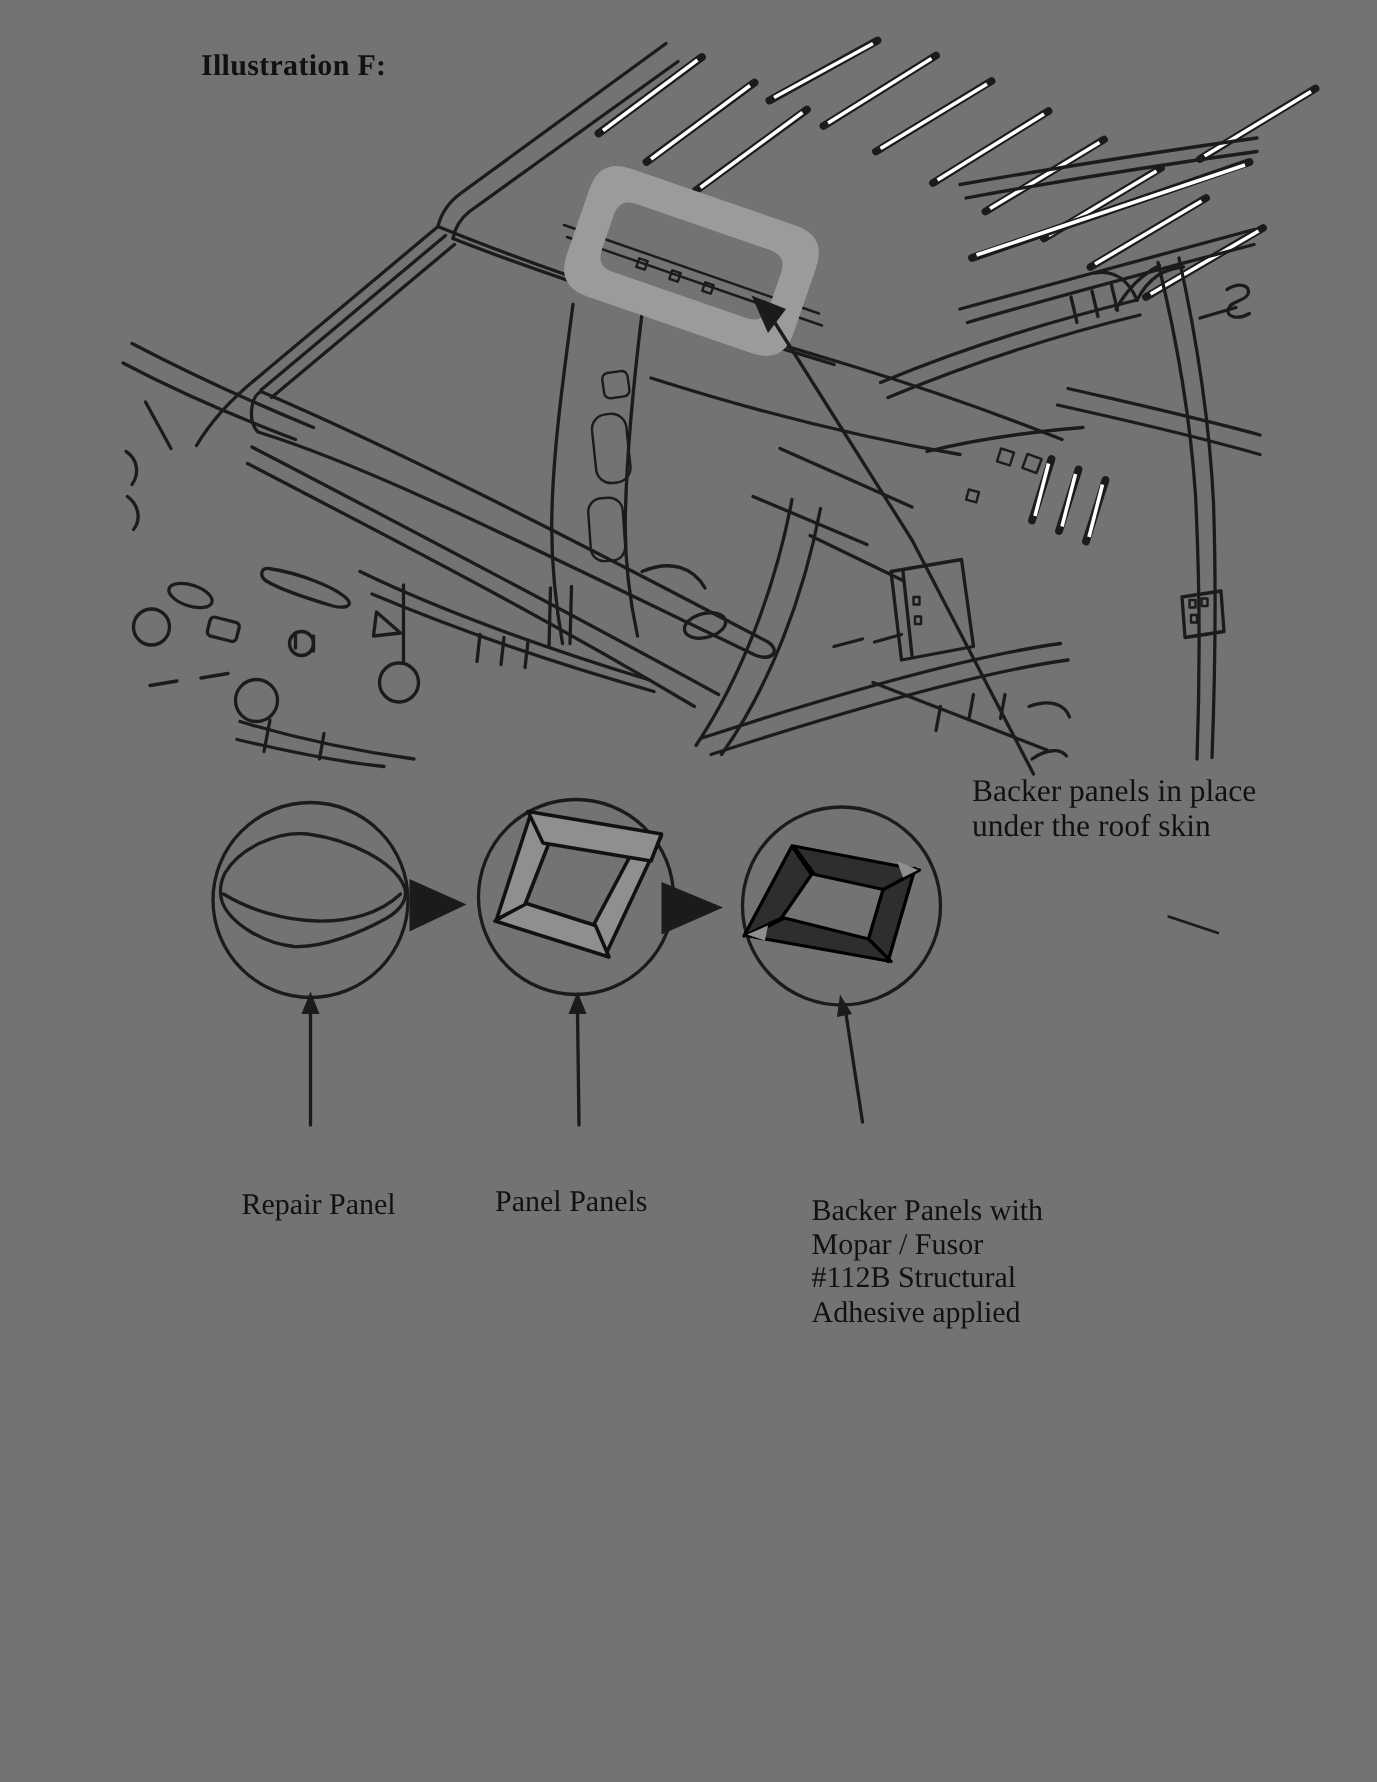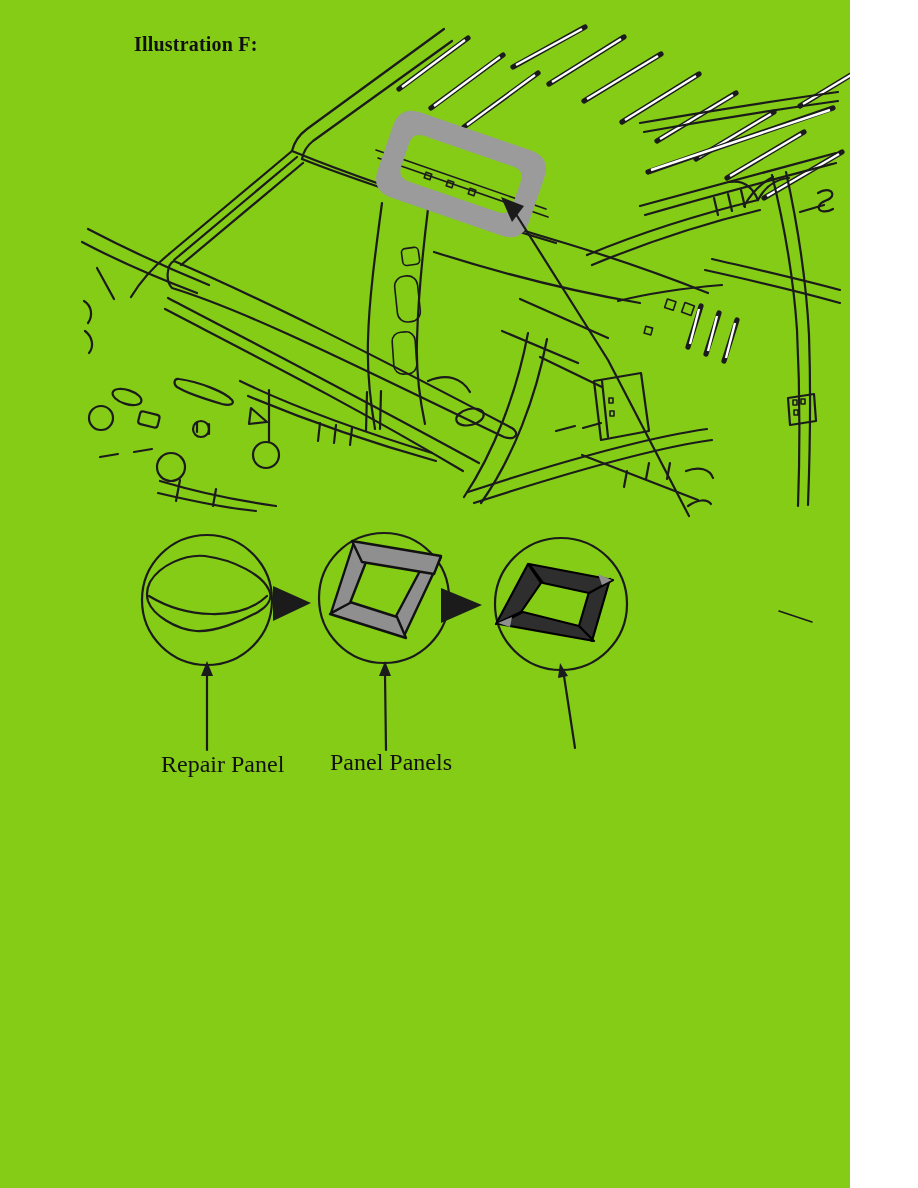--- a/index.html
+++ b/index.html
@@ -1,20 +1,20 @@
 <!DOCTYPE html>
 <html><head>
 <meta charset="utf-8">
 <style>
   html,body{margin:0;padding:0;background:#ffffff;}
-  #page{position:relative;width:850px;height:1188px;background:#84cc16;overflow:hidden;
+  #page{position:relative;width:918px;height:1188px;background:#737373;overflow:hidden;
         font-family:"Liberation Serif", serif;color:#111;}
   .title{position:absolute;left:134px;top:33px;font-size:20px;font-weight:bold;letter-spacing:.2px;}
   .annotation{position:absolute;left:648px;top:516px;font-size:21px;line-height:23px;}
-  .caption{position:absolute;font-size:24px;line-height:22.5px;}
+  .caption{position:absolute;font-size:20px;line-height:22.5px;margin-top:39px;}
   #cap1{left:161px;top:753px;}
   #cap2{left:330px;top:751px;}
   #cap3{left:541px;top:757px;}
   svg{position:absolute;left:0;top:0;}
   .ln{stroke:#1b1b1b;stroke-width:2.2;fill:none;stroke-linecap:round;stroke-linejoin:round;}
   .thin{stroke-width:1.6;}
   .cap5{stroke:#1b1b1b;stroke-width:5.2;stroke-linecap:round;}
   .capw{stroke:#ffffff;stroke-width:2.4;stroke-linecap:butt;}
   .blk{fill:#1b1b1b;stroke:none;}
 </style>
@@ -242,21 +242,31 @@
     <g>
       <line class="ln" x1="207" y1="750" x2="207" y2="674"></line>
       <polygon class="blk" points="207,661 201,676 213,676"></polygon>
       <line class="ln" x1="386" y1="750" x2="385" y2="674"></line>
       <polygon class="blk" points="385,661 379,676 391,676"></polygon>
       <line class="ln" x1="575" y1="748" x2="564" y2="676"></line>
       <polygon class="blk" points="560,663 568,676 558,678"></polygon>
     </g>
   </svg>
 
+  <div class="annotation">
+    <div>Backer panels in place</div>
+    <div>under the roof skin</div>
+  </div>
 
   <div class="caption" id="cap1">
     <div>Repair Panel</div>
   </div>
   <div class="caption" id="cap2">
     <div>Panel Panels</div>
   </div>
+  <div class="caption" id="cap3">
+    <div>Backer Panels with</div>
+    <div>Mopar / Fusor</div>
+    <div>#112B Structural</div>
+    <div>Adhesive applied</div>
+  </div>
 
 </div>
 
 </body></html>

